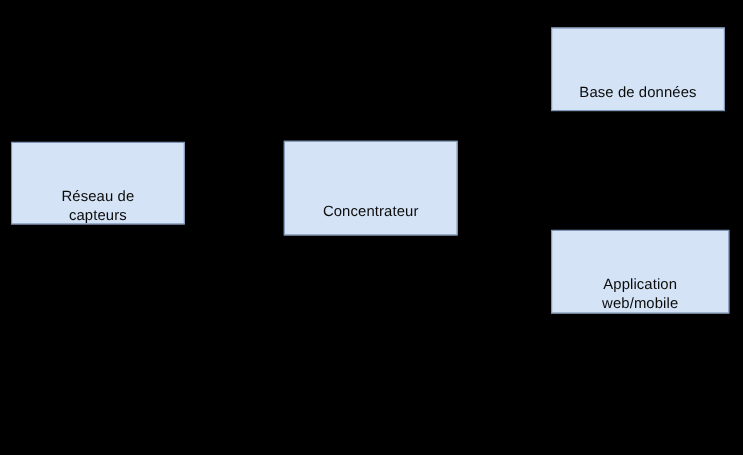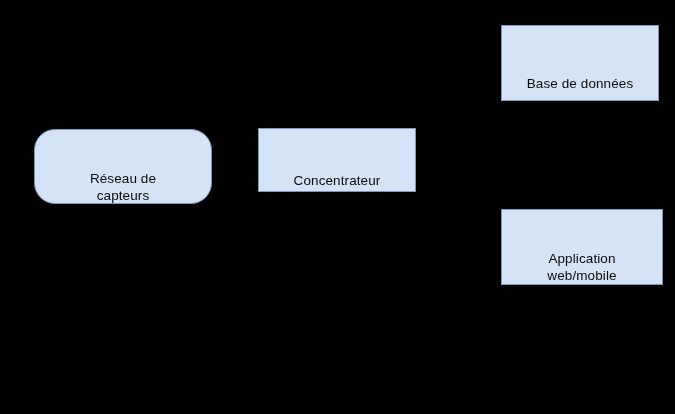--- a/index.html
+++ b/index.html
@@ -29,22 +29,22 @@
   .node-label {
     color: #0b0b0b;
     font-size: 13.5px;
     line-height: 17px;
     letter-spacing: 0.1px;
     white-space: pre-line;
     padding: 0 6px;
     margin-top: 40px;
   }
   
-  #node-sensor-network { left: 34px;  top: 129px; width: 178px; height: 75px; border-radius: 21px; }
-  #node-concentrator   { left: 258px; top: 128px; width: 158px; height: 64px; }
+  #node-sensor-network { left: 10px;  top: 129px; width: 158px; height: 75px; }
+  #node-concentrator   { left: 258px; top: 128px; width: 158px; height: 86px; }
   #node-database       { left: 501px; top: 25px;  width: 158px; height: 76px; }
   #node-application    { left: 501px; top: 209px; width: 162px; height: 76px; }
 </style>
 </head>
 <body>
 
 <div id="canvas">
 
   <div class="node" id="node-sensor-network">
     <span class="node-label">Réseau de

